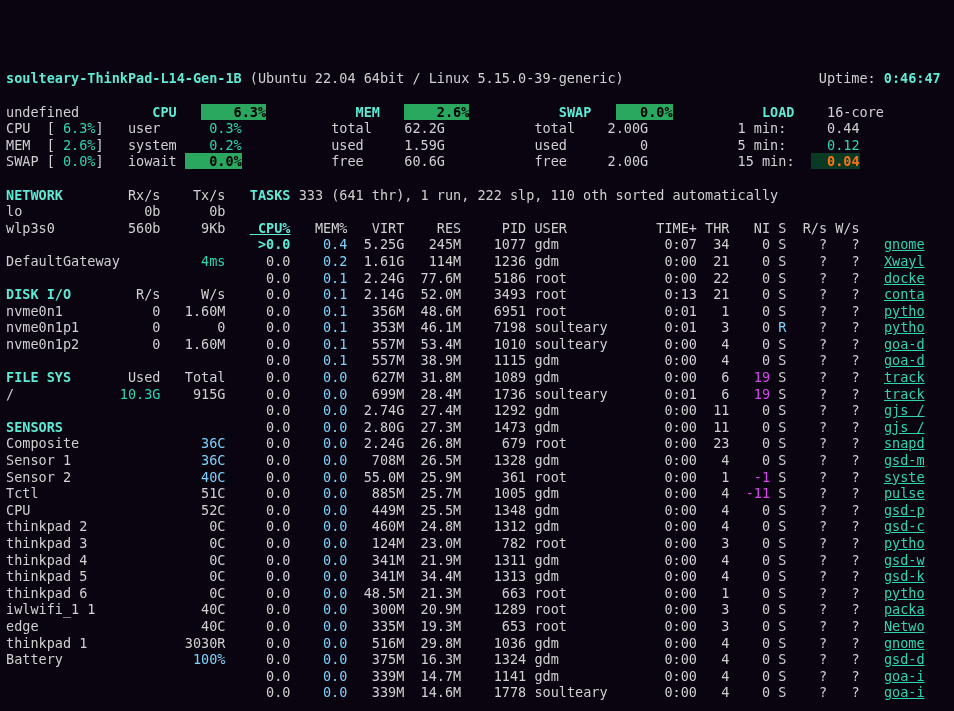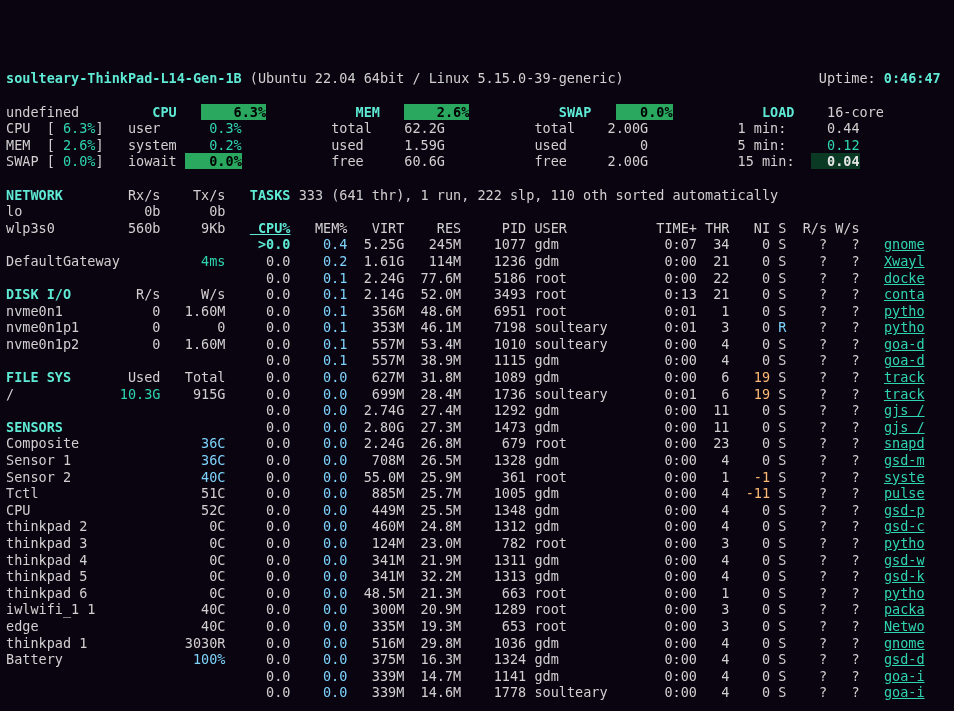--- a/index.html
+++ b/index.html
@@ -13,22 +13,22 @@
     white-space: pre;
     width: 954px;
     height: 711px;
     overflow: hidden;
     box-sizing: border-box;
   }
   .b { font-weight: bold; color: #5eead4; }
   .c { color: #2fd5b0; }           
   .g { color: #7dd3fc; }           
   .bar { background: #2aa860; color: #000; font-weight: bold; }
-  .darkbar { background: #0a3a24; color: #e5e5e5; font-weight: bold; }
-  .m { color: #fdba74; }           
+  .darkbar { background: #0a3a24; color: #f97316; font-weight: bold; }
+  .m { color: #d946ef; }           
   .u { text-decoration: underline; }
 </style>
 </head>
 <body>
 
 
 
 <div id="screen"><span class="b">soulteary-ThinkPad-L14-Gen-1B</span> <span>(Ubuntu 22.04 64bit / Linux 5.15.0-39-generic)</span>                        <span>Uptime: </span><span class="b">0:46:47</span>
 
 <span>undefined        </span> <span class="b">CPU</span>   <span class="bar">    6.3%</span>           <span class="b">MEM</span>   <span class="bar">    2.6%</span>           <span class="b">SWAP</span>   <span class="bar">   0.0%</span>           <span class="b">LOAD</span>   <span> 16-core</span>
@@ -52,21 +52,21 @@
                               <span>  0.0</span><span class="g">    0.0</span><span>  2.74G</span><span>  27.4M</span><span>    1292</span> <span>gdm        </span><span>     0:00</span><span>  11</span><span>    0</span> <span>S</span><span>    ?</span><span>   ?</span>   <span class="c u">gjs /</span>
 <span class="b">SENSORS                    </span>   <span>  0.0</span><span class="g">    0.0</span><span>  2.80G</span><span>  27.3M</span><span>    1473</span> <span>gdm        </span><span>     0:00</span><span>  11</span><span>    0</span> <span>S</span><span>    ?</span><span>   ?</span>   <span class="c u">gjs /</span>
 <span>Composite          </span><span class="g">     36C</span>   <span>  0.0</span><span class="g">    0.0</span><span>  2.24G</span><span>  26.8M</span><span>     679</span> <span>root       </span><span>     0:00</span><span>  23</span><span>    0</span> <span>S</span><span>    ?</span><span>   ?</span>   <span class="c u">snapd</span>
 <span>Sensor 1           </span><span class="g">     36C</span>   <span>  0.0</span><span class="g">    0.0</span><span>   708M</span><span>  26.5M</span><span>    1328</span> <span>gdm        </span><span>     0:00</span><span>   4</span><span>    0</span> <span>S</span><span>    ?</span><span>   ?</span>   <span class="c u">gsd-m</span>
 <span>Sensor 2           </span><span class="g">     40C</span>   <span>  0.0</span><span class="g">    0.0</span><span>  55.0M</span><span>  25.9M</span><span>     361</span> <span>root       </span><span>     0:00</span><span>   1</span><span class="m">   -1</span> <span>S</span><span>    ?</span><span>   ?</span>   <span class="c u">syste</span>
 <span>Tctl               </span><span>     51C</span>   <span>  0.0</span><span class="g">    0.0</span><span>   885M</span><span>  25.7M</span><span>    1005</span> <span>gdm        </span><span>     0:00</span><span>   4</span><span class="m">  -11</span> <span>S</span><span>    ?</span><span>   ?</span>   <span class="c u">pulse</span>
 <span>CPU                </span><span>     52C</span>   <span>  0.0</span><span class="g">    0.0</span><span>   449M</span><span>  25.5M</span><span>    1348</span> <span>gdm        </span><span>     0:00</span><span>   4</span><span>    0</span> <span>S</span><span>    ?</span><span>   ?</span>   <span class="c u">gsd-p</span>
 <span>thinkpad 2         </span><span>      0C</span>   <span>  0.0</span><span class="g">    0.0</span><span>   460M</span><span>  24.8M</span><span>    1312</span> <span>gdm        </span><span>     0:00</span><span>   4</span><span>    0</span> <span>S</span><span>    ?</span><span>   ?</span>   <span class="c u">gsd-c</span>
 <span>thinkpad 3         </span><span>      0C</span>   <span>  0.0</span><span class="g">    0.0</span><span>   124M</span><span>  23.0M</span><span>     782</span> <span>root       </span><span>     0:00</span><span>   3</span><span>    0</span> <span>S</span><span>    ?</span><span>   ?</span>   <span class="c u">pytho</span>
 <span>thinkpad 4         </span><span>      0C</span>   <span>  0.0</span><span class="g">    0.0</span><span>   341M</span><span>  21.9M</span><span>    1311</span> <span>gdm        </span><span>     0:00</span><span>   4</span><span>    0</span> <span>S</span><span>    ?</span><span>   ?</span>   <span class="c u">gsd-w</span>
-<span>thinkpad 5         </span><span>      0C</span>   <span>  0.0</span><span class="g">    0.0</span><span>   341M</span><span>  32.2M</span><span>    1313</span> <span>gdm        </span><span>     0:00</span><span>   4</span><span>    0</span> <span>S</span><span>    ?</span><span>   ?</span>   <span class="c u">gsd-k</span>
+<span>thinkpad 5         </span><span>      0C</span>   <span>  0.0</span><span class="g">    0.0</span><span>   341M</span><span>  34.4M</span><span>    1313</span> <span>gdm        </span><span>     0:00</span><span>   4</span><span>    0</span> <span>S</span><span>    ?</span><span>   ?</span>   <span class="c u">gsd-k</span>
 <span>thinkpad 6         </span><span>      0C</span>   <span>  0.0</span><span class="g">    0.0</span><span>  48.5M</span><span>  21.3M</span><span>     663</span> <span>root       </span><span>     0:00</span><span>   1</span><span>    0</span> <span>S</span><span>    ?</span><span>   ?</span>   <span class="c u">pytho</span>
 <span>iwlwifi_1 1        </span><span>     40C</span>   <span>  0.0</span><span class="g">    0.0</span><span>   300M</span><span>  20.9M</span><span>    1289</span> <span>root       </span><span>     0:00</span><span>   3</span><span>    0</span> <span>S</span><span>    ?</span><span>   ?</span>   <span class="c u">packa</span>
 <span>edge               </span><span>     40C</span>   <span>  0.0</span><span class="g">    0.0</span><span>   335M</span><span>  19.3M</span><span>     653</span> <span>root       </span><span>     0:00</span><span>   3</span><span>    0</span> <span>S</span><span>    ?</span><span>   ?</span>   <span class="c u">Netwo</span>
 <span>thinkpad 1         </span><span>   3030R</span>   <span>  0.0</span><span class="g">    0.0</span><span>   516M</span><span>  29.8M</span><span>    1036</span> <span>gdm        </span><span>     0:00</span><span>   4</span><span>    0</span> <span>S</span><span>    ?</span><span>   ?</span>   <span class="c u">gnome</span>
 <span>Battery            </span><span class="g">    100%</span>   <span>  0.0</span><span class="g">    0.0</span><span>   375M</span><span>  16.3M</span><span>    1324</span> <span>gdm        </span><span>     0:00</span><span>   4</span><span>    0</span> <span>S</span><span>    ?</span><span>   ?</span>   <span class="c u">gsd-d</span>
                               <span>  0.0</span><span class="g">    0.0</span><span>   339M</span><span>  14.7M</span><span>    1141</span> <span>gdm        </span><span>     0:00</span><span>   4</span><span>    0</span> <span>S</span><span>    ?</span><span>   ?</span>   <span class="c u">goa-i</span>
                               <span>  0.0</span><span class="g">    0.0</span><span>   339M</span><span>  14.6M</span><span>    1778</span> <span>soulteary  </span><span>     0:00</span><span>   4</span><span>    0</span> <span>S</span><span>    ?</span><span>   ?</span>   <span class="c u">goa-i</span>
 </div>
 
 

